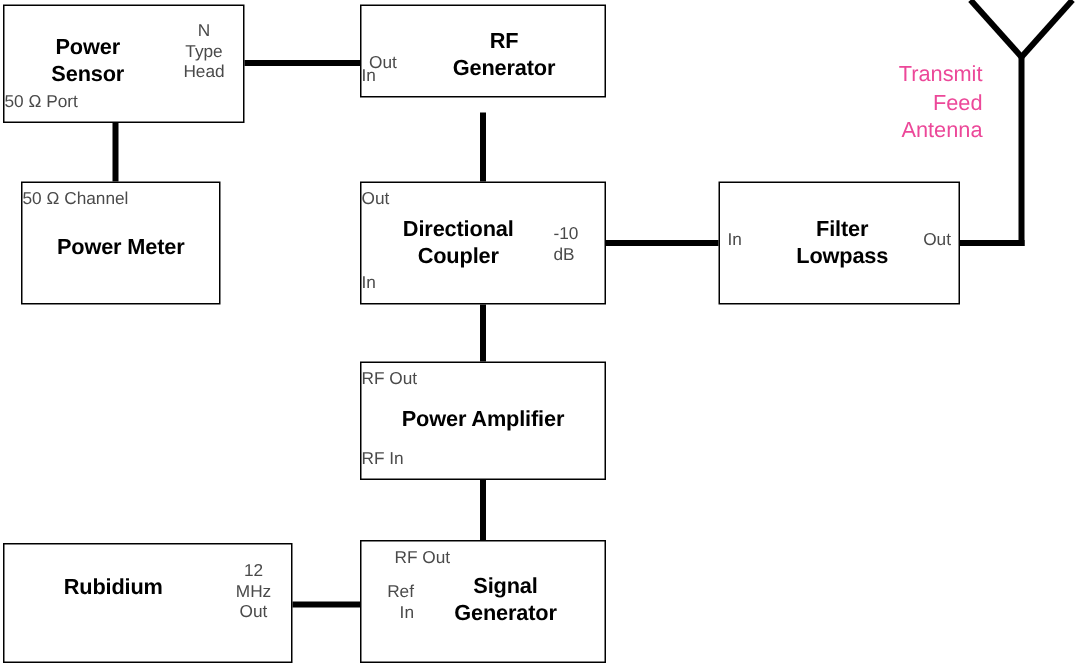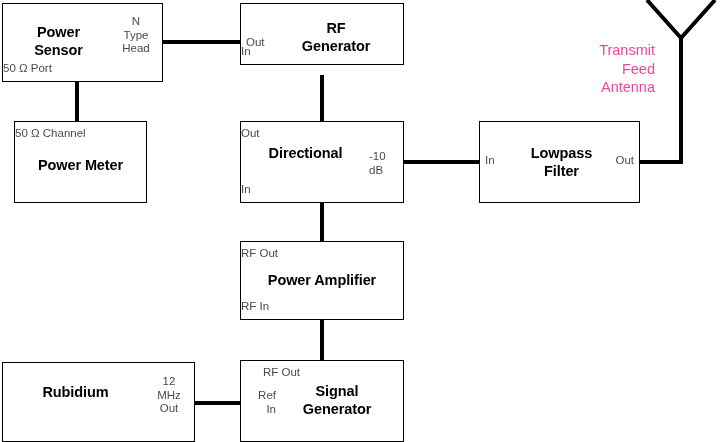--- a/index.html
+++ b/index.html
@@ -129,32 +129,33 @@
       <div>Generator</div>
     </div>
     <div class="port" style="left:5px; top:32px;">Out</div>
     <div class="port center" style="bottom:5px;">In</div>
   </div>
 
   <div class="block" style="left:240px; top:121px; width:164px; height:82px;">
     <div class="port center" style="top:5px;">Out</div>
     <div class="block-title" style="top:22px; left:5px; right:38px;">
       <div>Directional</div>
+      <div>Coupler</div>
     </div>
     <div class="port" style="right:6px; top:28px; text-align:left; width:28px;margin-left:44px;">
       <div>-10</div>
       <div>dB</div>
     </div>
     <div class="port center" style="bottom:5px;">In</div>
   </div>
 
   <div class="block" style="left:479px; top:121px; width:161px; height:82px;">
     <div class="block-title" style="top:22px; left:18px; right:14px;">
+      <div>Filter</div>
       <div>Lowpass</div>
-      <div>Filter</div>
     </div>
     <div class="port" style="left:5px; top:32px;">In</div>
     <div class="port" style="right:5px; top:32px;">Out</div>
   </div>
 
   <div class="block" style="left:240px; top:241px; width:164px; height:79px;">
     <div class="port center" style="top:5px;">RF Out</div>
     <div class="block-title" style="top:29px;">Power Amplifier</div>
     <div class="port center" style="bottom:5px;">RF In</div>
   </div>

